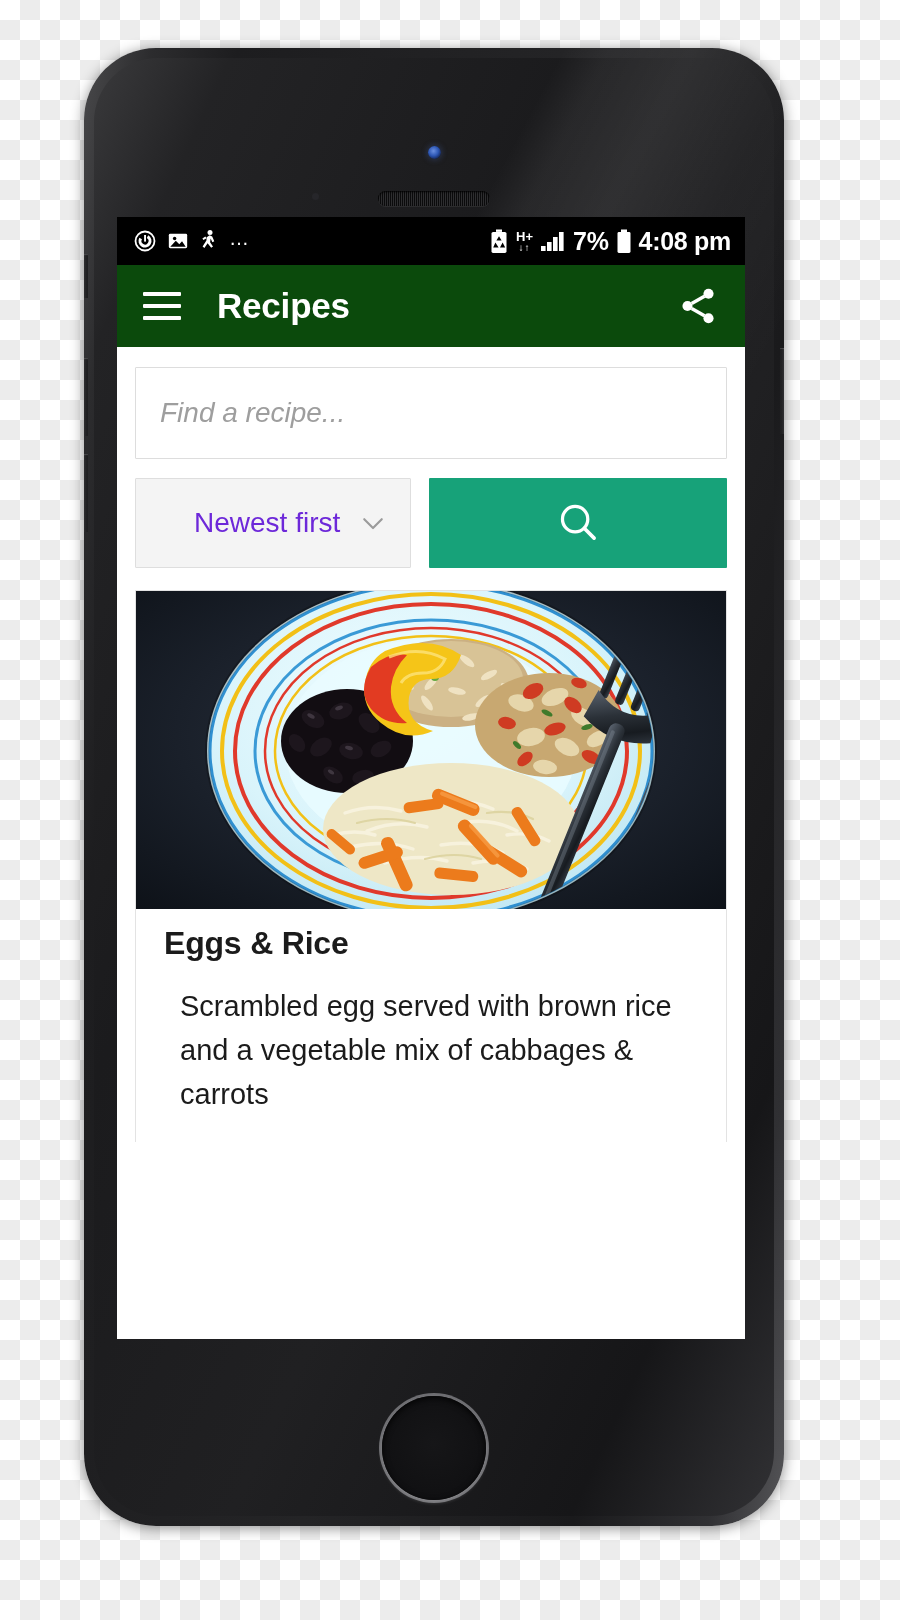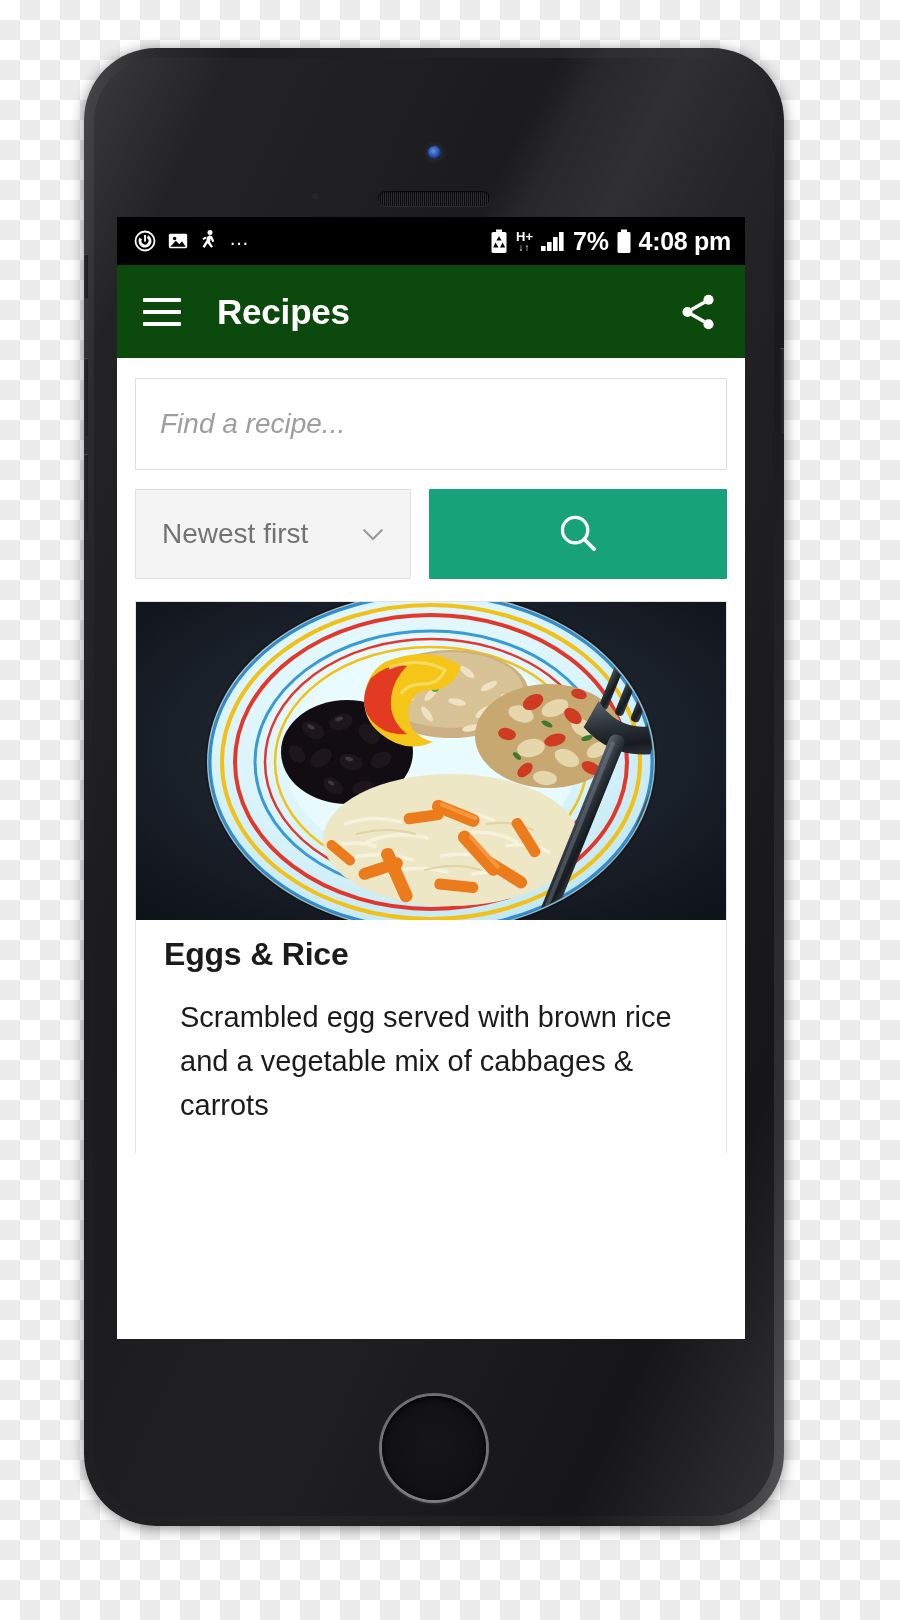--- a/index.html
+++ b/index.html
@@ -164,21 +164,21 @@
   .sb-icon { display: flex; align-items: center; }
   .sb-net {
     display: flex; flex-direction: column; align-items: center;
     line-height: 1; font-size: 11px; font-weight: bold;
   }
   .sb-net .h { font-size: 13px; }
   .sb-net .ar { font-size: 10px; letter-spacing: 1px; }
 
   
   #appbar {
-    height: 93px;
+    height: 82px;
     display: flex;
     align-items: center;
     padding: 0 20px 0 26px;
     box-sizing: border-box;
   }
   #hamburger {
     width: 38px; height: 28px;
     display: flex; flex-direction: column; justify-content: space-between;
     cursor: pointer;
   }
@@ -227,21 +227,21 @@
     box-sizing: border-box;
     border: 1px solid #dedede;
     background: #f4f4f4;
     display: flex;
     align-items: center;
     justify-content: space-between;
     padding: 0 22px 0 26px;
     cursor: pointer;
     border-radius: 1px;
   }
-  #sort-label { font-size: 28px; color: #737373; }
+  #sort-label { font-size: 28px; color: #6d28d9; margin-left: 32px; }
   #sort-chevron { display: flex; align-items: center; margin-left: 10px; }
 
   #search-button {
     flex: 1;
     height: 90px;
     background: #17a279;
     border: none;
     display: flex;
     align-items: center;
     justify-content: center;

